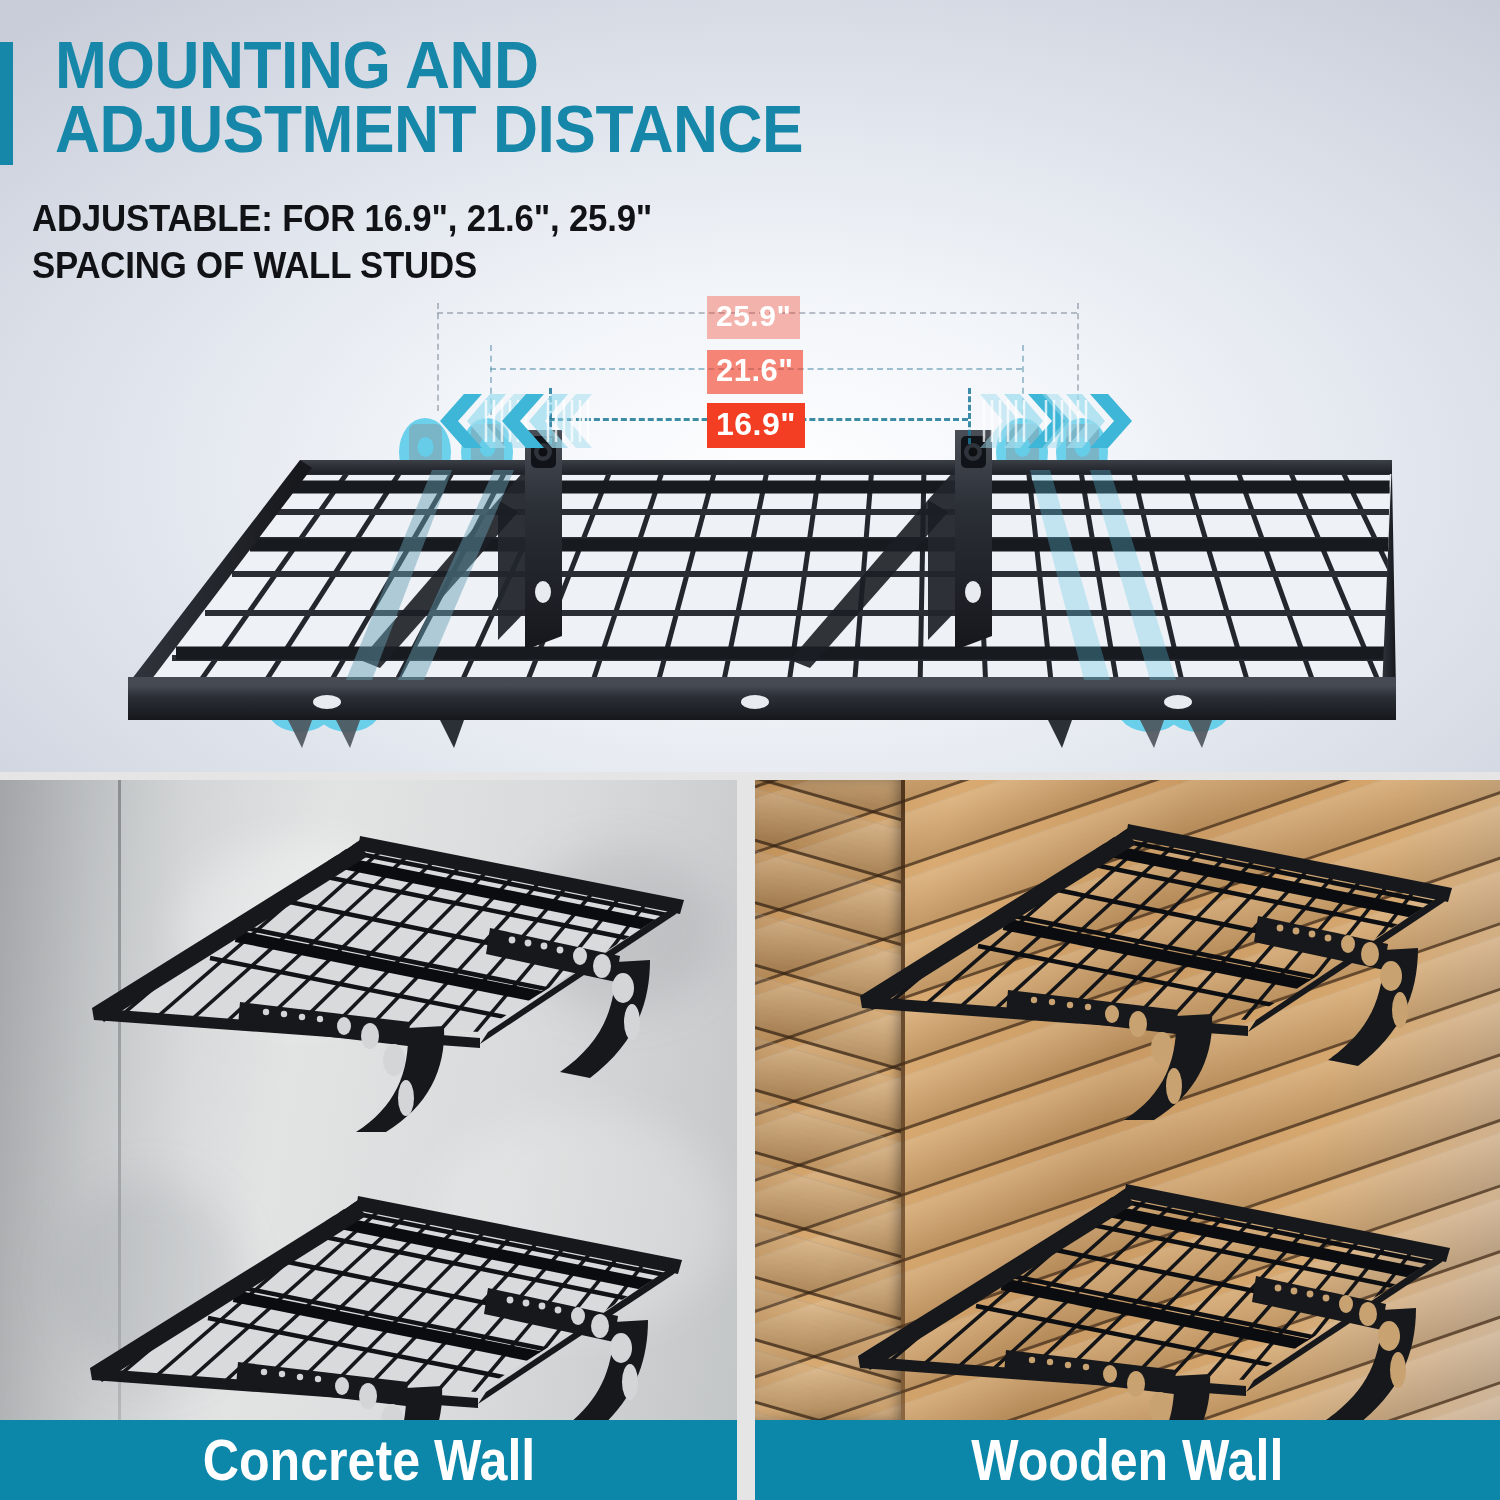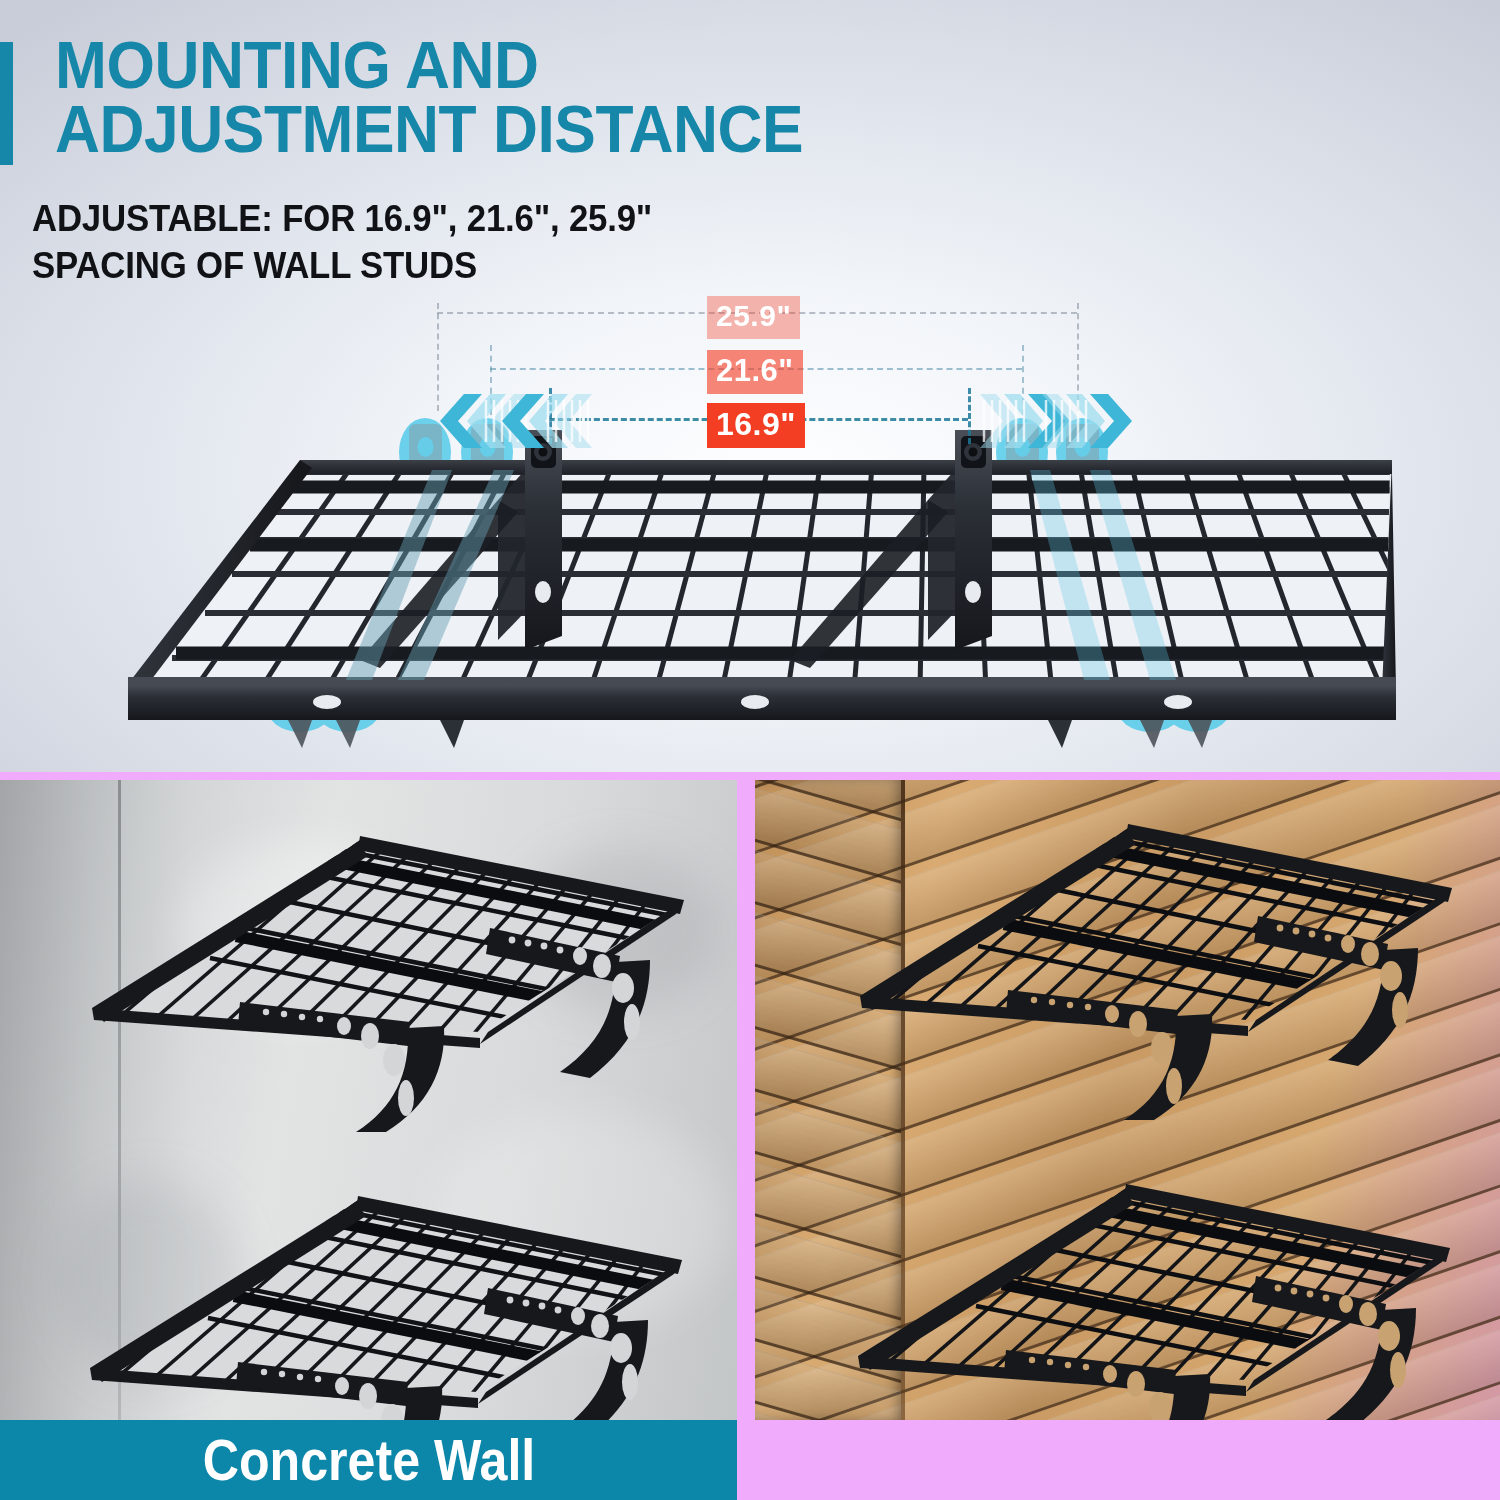--- a/index.html
+++ b/index.html
@@ -68,21 +68,21 @@
 
   
   .chev-group{ position:absolute; }
 
   
   #shelf-art{ position:absolute; left:0; top:0; width:1500px; height:772px; }
 
   
   #bottom-row{
     position:absolute; left:0; top:772px; width:1500px; height:728px;
-    background:#f0abfc;
+    background:#e5e5e5;
   }
   .photo-panel{
     position:absolute; top:8px; height:720px; overflow:hidden;
   }
   #panel-concrete{ left:0px;   width:737px; }
   #panel-wood    { left:755px; width:745px; }
 
   .photo-inner{ position:absolute; left:0; top:0; width:100%; height:640px; overflow:hidden; }
 
   
@@ -710,15 +710,18 @@
           <circle cx="242" cy="185" r="3.2"></circle>
             <circle cx="260" cy="187" r="3.2"></circle>
           <ellipse cx="284" cy="194" rx="7" ry="9"></ellipse>
             <ellipse cx="310" cy="204" rx="9" ry="13"></ellipse>
           <ellipse cx="334" cy="228" rx="11" ry="16"></ellipse>
             <ellipse cx="346" cy="266" rx="8" ry="18"></ellipse>
         </g>
       </svg>
     </div>
 
+    <div class="caption">
+      <span>Wooden Wall</span>
+    </div>
   </div>
 
 </div>
 
 </body></html>

